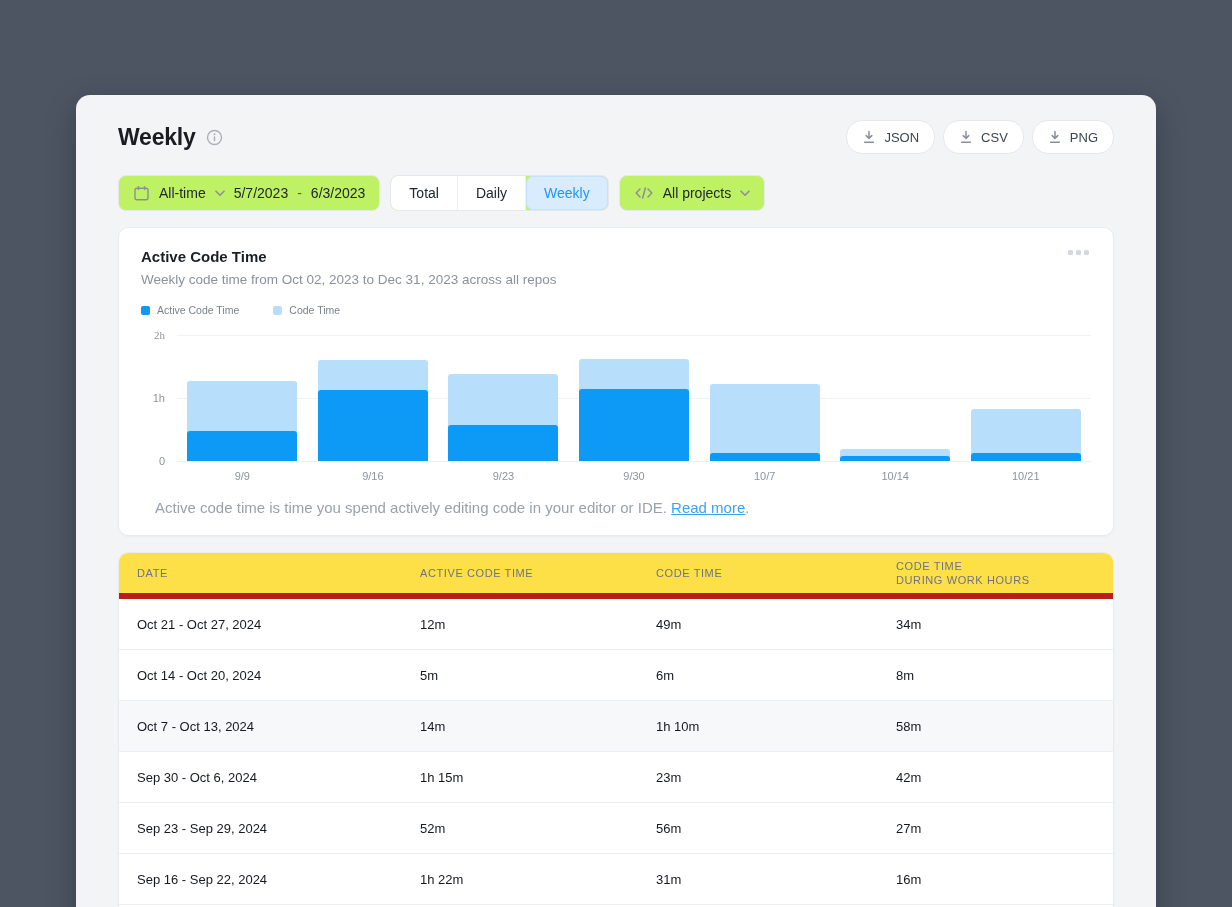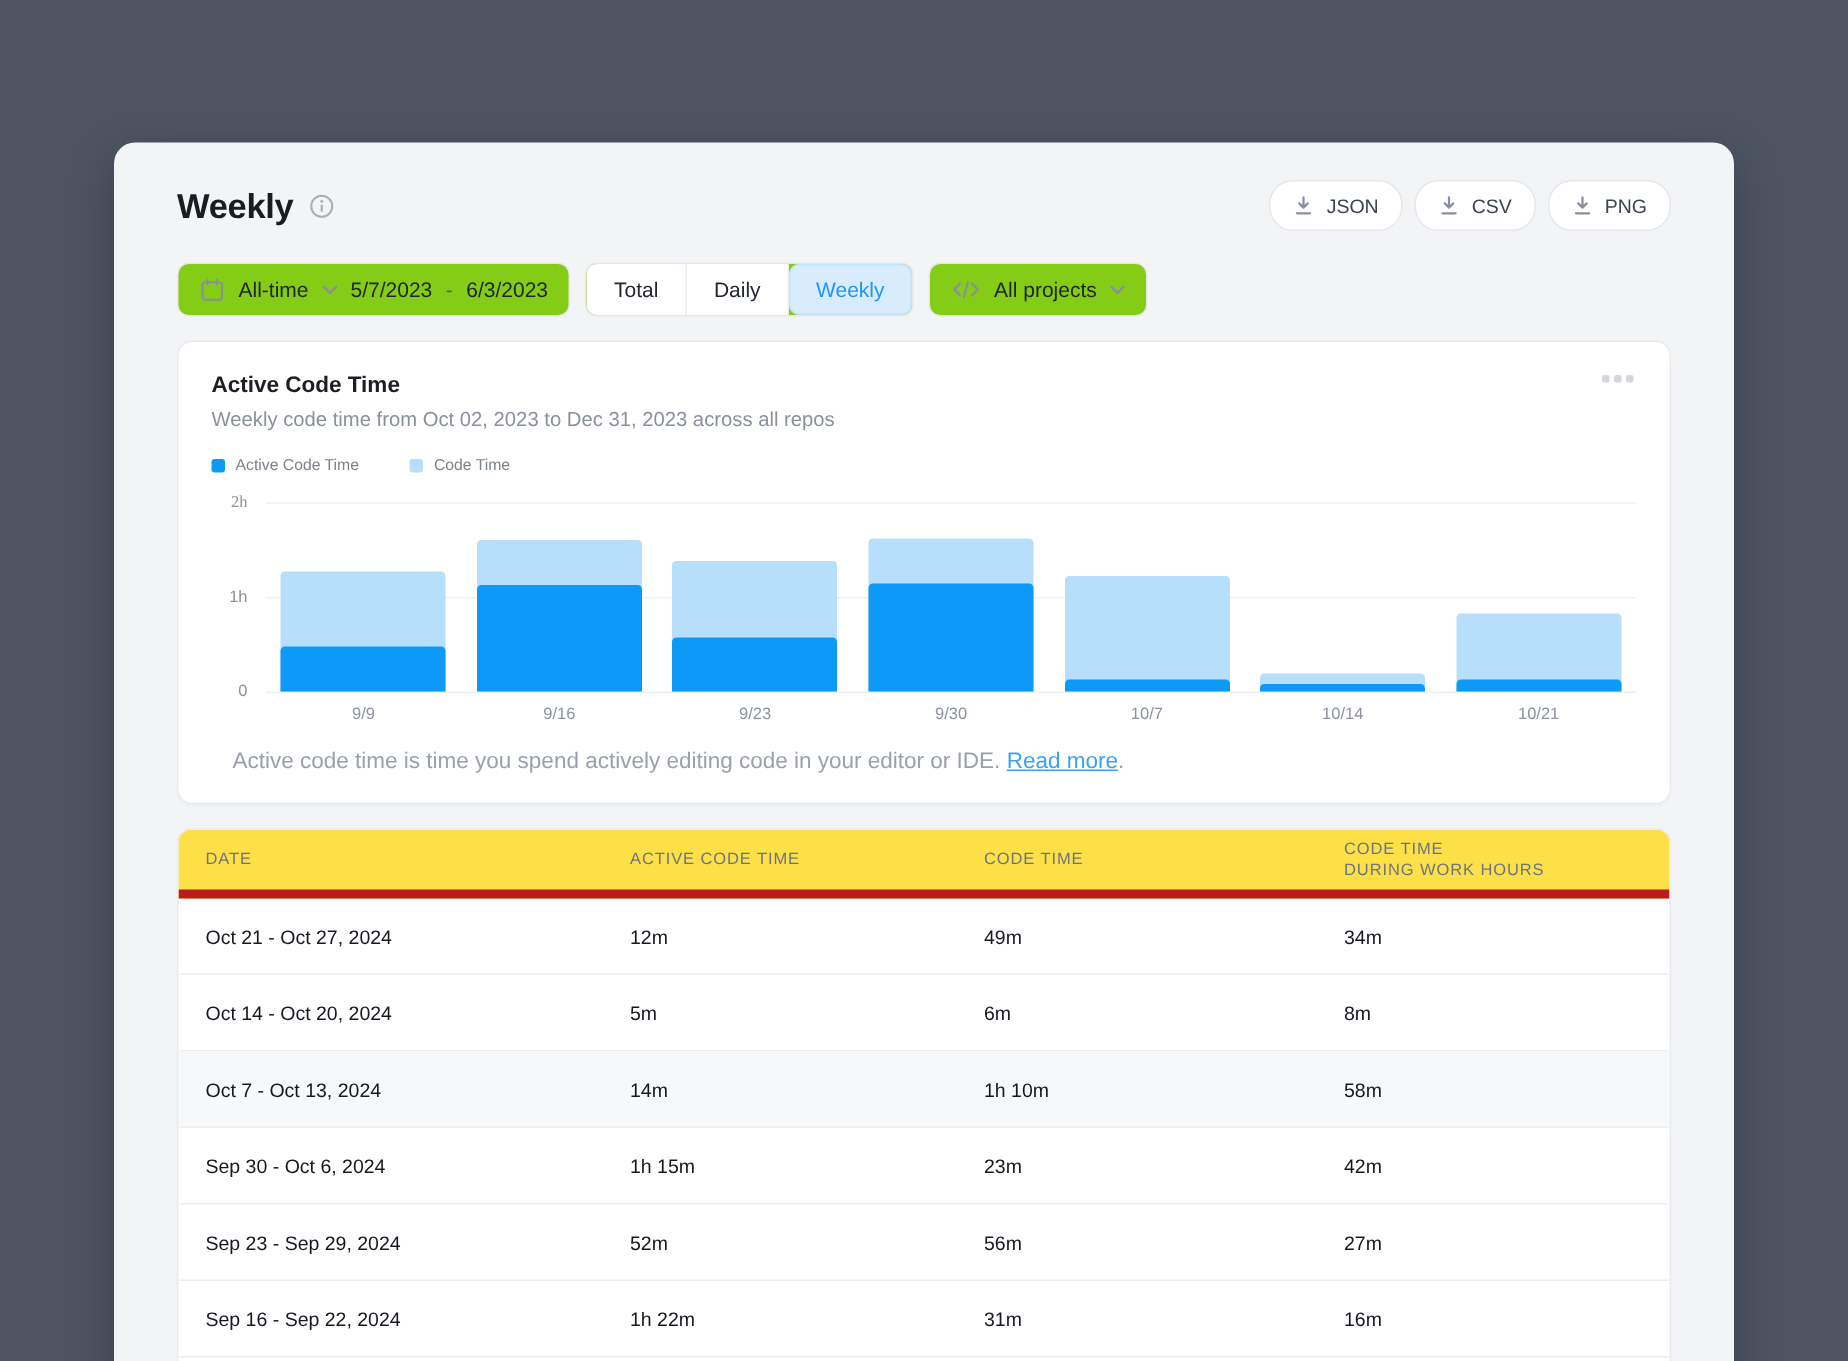--- a/index.html
+++ b/index.html
@@ -25,21 +25,21 @@
   .btn {
     display:inline-flex; align-items:center; gap:8px;
     background:#fff; border:1px solid #e5e7eb; border-radius:16px;
     height:34px; padding:0 15px; font-size:13px; font-weight:500; color:#3c4450;
     cursor:pointer; font-family:inherit;
   }
 
   
   .filter-row { display:flex; align-items:center; gap:10px; margin-top:20px; }
   .control {
-    display:flex; align-items:center; background:#84cc16;
+    display:flex; align-items:center; background:#bef264;
     border:1px solid #e5e7eb; border-radius:8px; height:36px;
   }
   .date-control { padding:0 14px; gap:9px; font-size:14px; color:#22262e; }
   .date-control .preset { font-weight:500; }
   .date-control .sep { color:#565c66; }
   .tab-group { padding:0; overflow:hidden; }
   .tab {
     height:34px; padding:0 18px; background:#fff; border:none; font-family:inherit;
     font-size:14px; font-weight:500; color:#22262e; cursor:pointer;
     border-right:1px solid #eceef1; display:flex; align-items:center;

